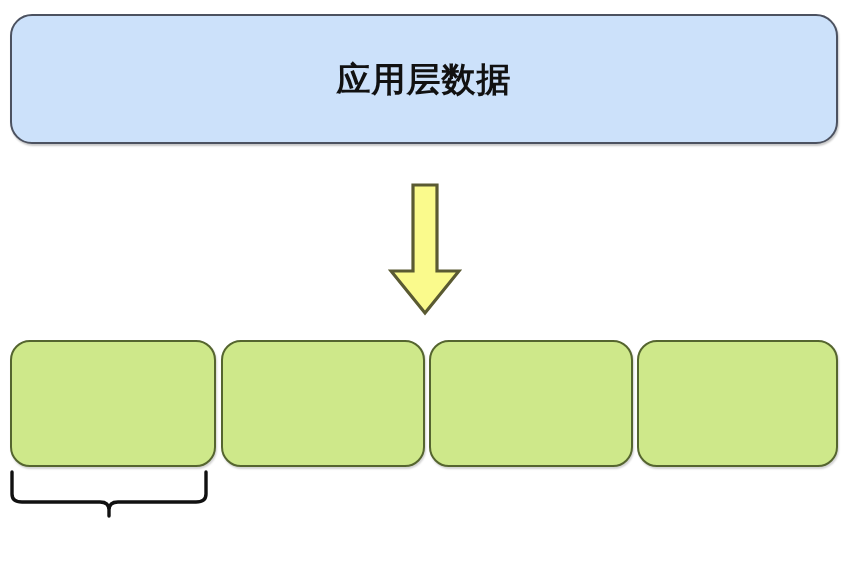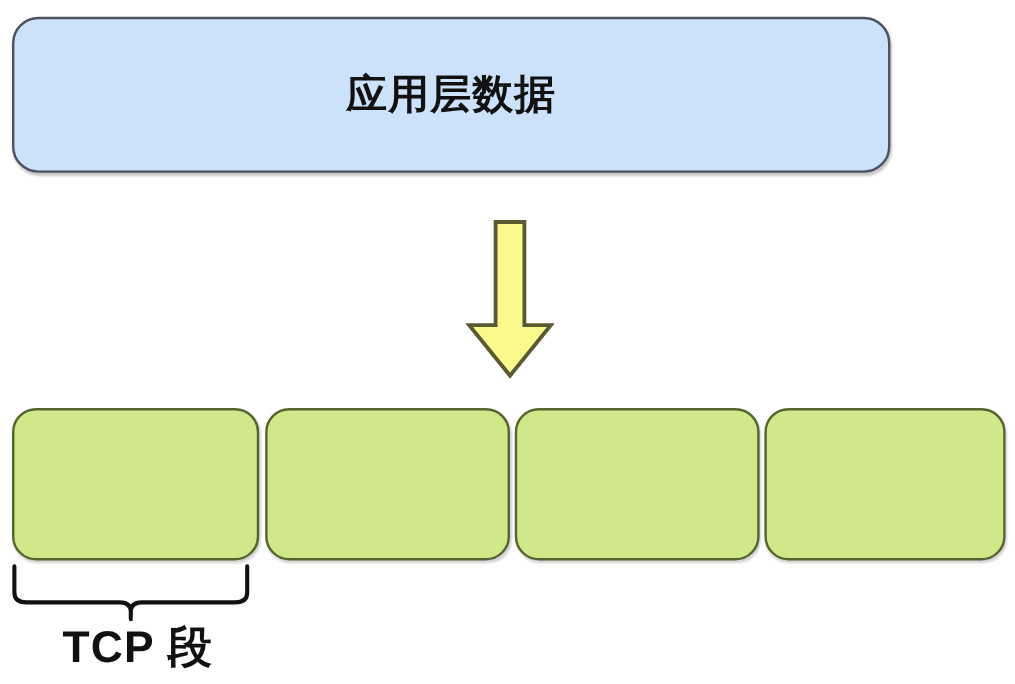--- a/index.html
+++ b/index.html
@@ -22,21 +22,21 @@
     top: 0;
     width: 846px;
     height: 570px;
   }
 
   
   .app-box {
     position: absolute;
     left: 10px;
     top: 14px;
-    width: 732px;
+    width: 828px;
     height: 130px;
     box-sizing: border-box;
     background: #CCE1FA;
     border: 2px solid #4C5260;
     border-radius: 22px;
     display: flex;
     align-items: center;
     justify-content: center;
     box-shadow: 1px 2px 2px rgba(0,0,0,0.22);
   }
@@ -139,15 +139,14 @@
     <div class="seg-box s3"></div>
   </div>
 
   <div class="brace-wrap">
     <svg width="204" height="48" viewBox="0 0 204 48" xmlns="http://www.w3.org/2000/svg">
       <path d="M4,2 L4,24 Q4,32 14,32 L92,32 Q101,32 101,40 L101,46
                L101,40 Q101,32 110,32 L188,32 Q198,32 198,24 L198,2" fill="none" stroke="#111111" stroke-width="3.4" stroke-linecap="round" stroke-linejoin="round"></path>
     </svg>
   </div>
 
-  <div class="brace-caption">TCP 段</div>
 
 </div>
 
 </body></html>

